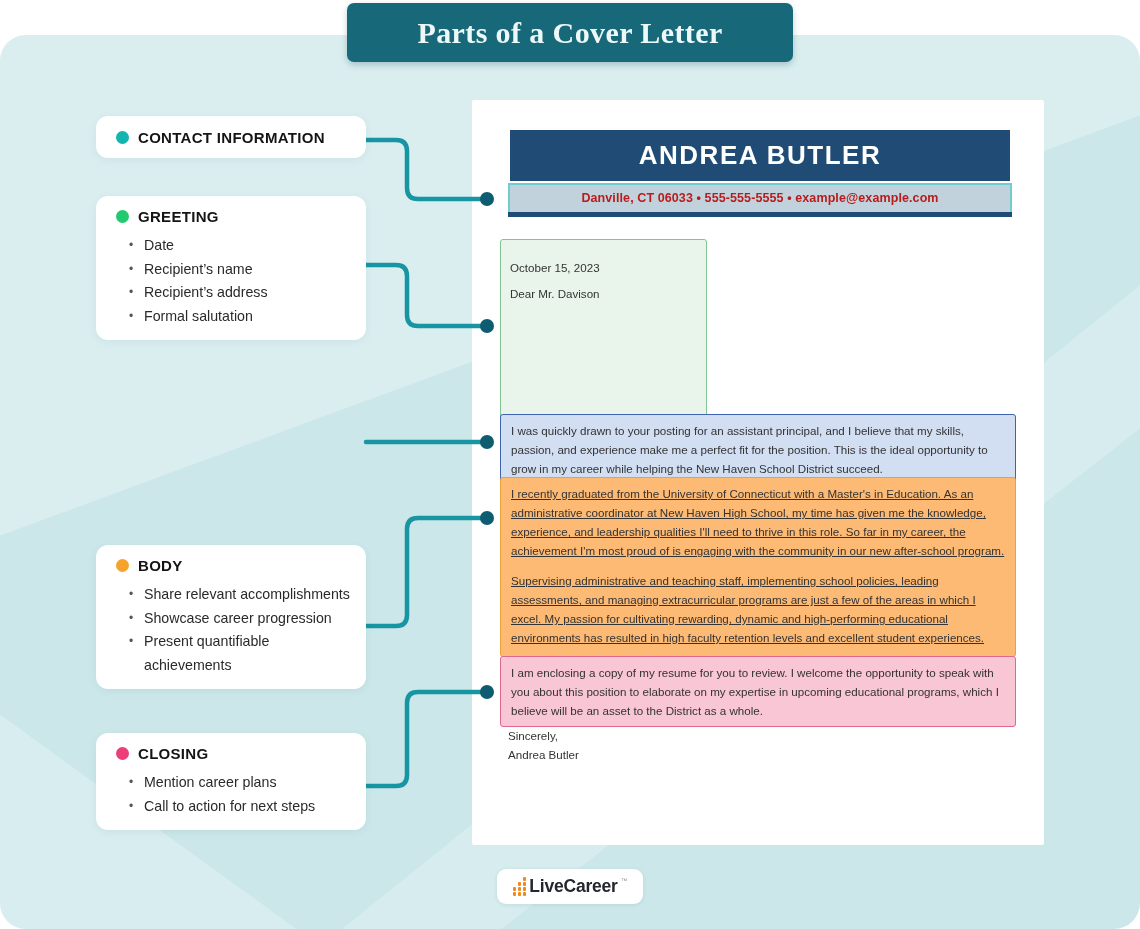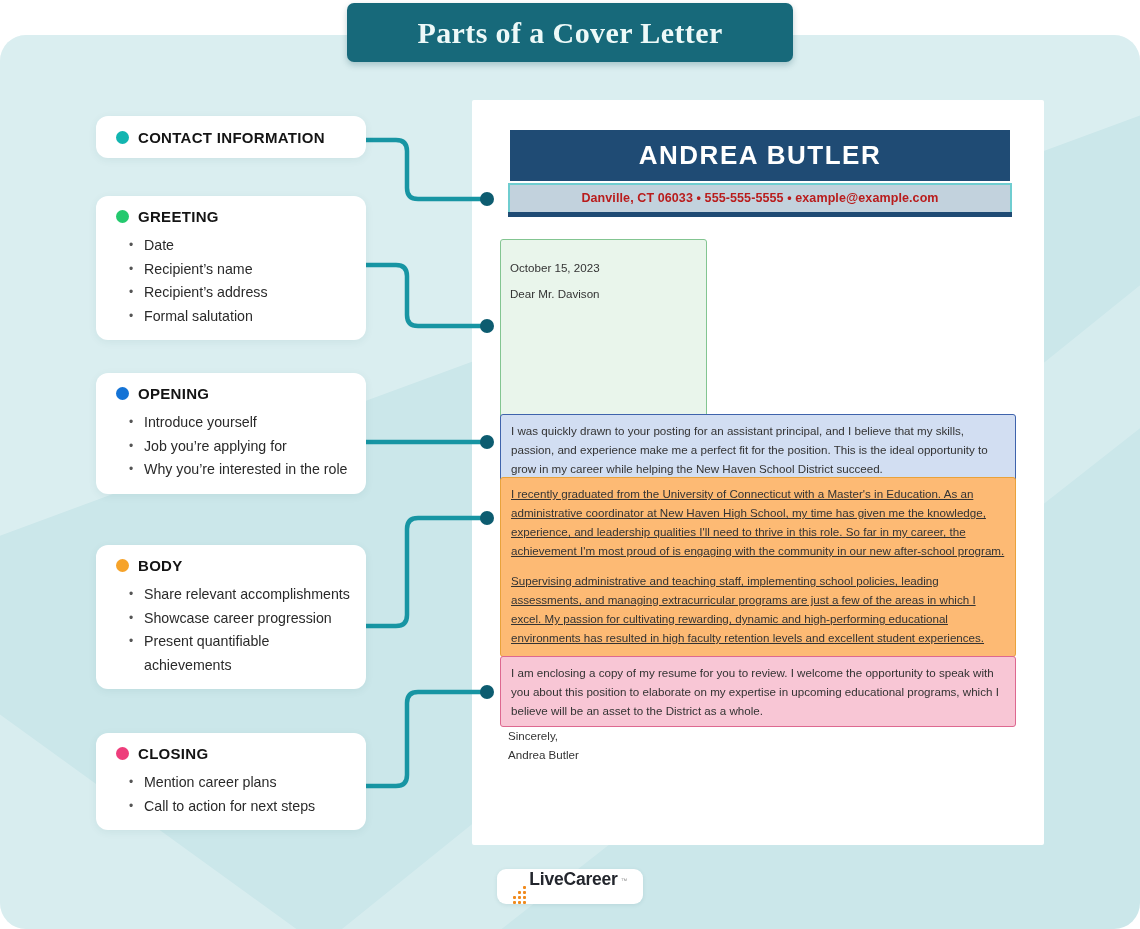--- a/index.html
+++ b/index.html
@@ -90,21 +90,21 @@
     content:"•";position:absolute;left:0;top:0;color:#555;font-size:12px;
   }
   #side-card-0{top:116px;height:42px;display:flex;align-items:center;}
   #side-card-1{top:196px;}
   #side-card-2{top:373px;}
   #side-card-3{top:545px;}
   #side-card-4{top:733px;}
   
   .logo-pill{
     position:absolute;left:497px;top:869px;width:146px;height:35px;background:#ffffff;
-    border-radius:9px;display:flex;justify-content:center;gap:3px;
+    border-radius:9px;display:flex;align-items:center;justify-content:center;gap:3px;
     box-shadow:0 1px 4px rgba(20,80,90,.10);
   }
   .logo-dots{display:flex;align-items:flex-end;gap:1.5px;}
   .logo-dots .col{display:flex;flex-direction:column;gap:1.5px;}
   .logo-dots .d{width:3.5px;height:3.5px;border-radius:1px;background:#f08a1d;}
   .logo-text{font-size:17.5px;font-weight:800;color:#23262d;letter-spacing:-.2px;font-style:normal;}
   .logo-tm{font-size:6.5px;color:#9a9a9a;align-self:flex-start;margin-top:8px;}
 </style>
 </head>
 <body>
@@ -180,31 +180,20 @@
       <span class="side-label">GREETING</span>
     </div>
     <ul>
         <li>Date</li>
         <li>Recipient’s name</li>
         <li>Recipient’s address</li>
         <li>Formal salutation</li>
       </ul>
   </div>
 
-  <div class="side-card" id="side-card-2">
-    <div class="side-head">
-      <span class="side-dot" style="background-color: rgb(20, 115, 214);"></span>
-      <span class="side-label">OPENING</span>
-    </div>
-    <ul>
-        <li>Introduce yourself</li>
-        <li>Job you’re applying for</li>
-        <li>Why you’re interested in the role</li>
-      </ul>
-  </div>
 
   <div class="side-card" id="side-card-3">
     <div class="side-head">
       <span class="side-dot" style="background-color: rgb(246, 163, 42);"></span>
       <span class="side-label">BODY</span>
     </div>
     <ul>
         <li>Share relevant accomplishments</li>
         <li>Showcase career progression</li>
         <li>Present quantifiable achievements</li>

